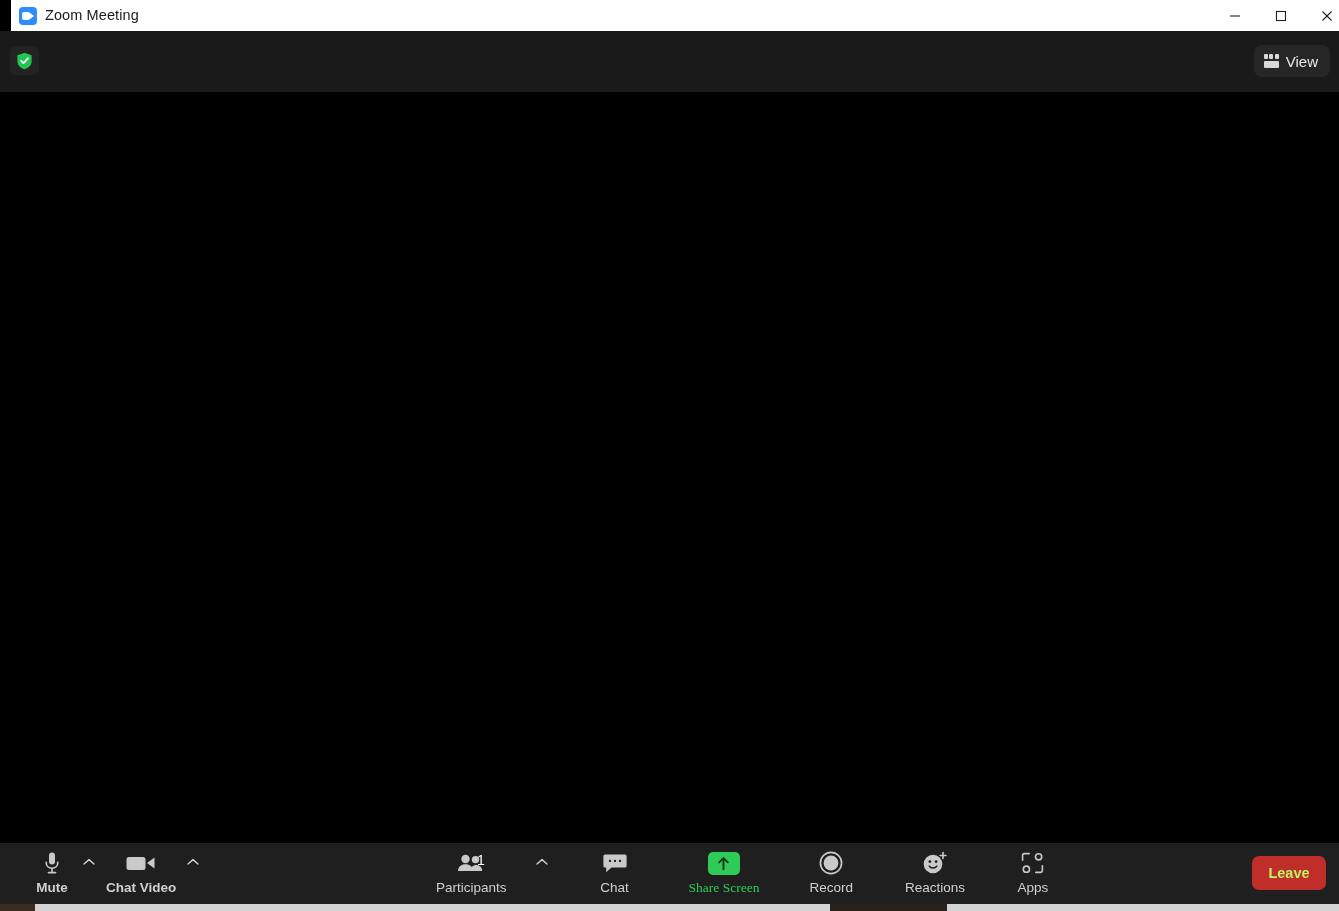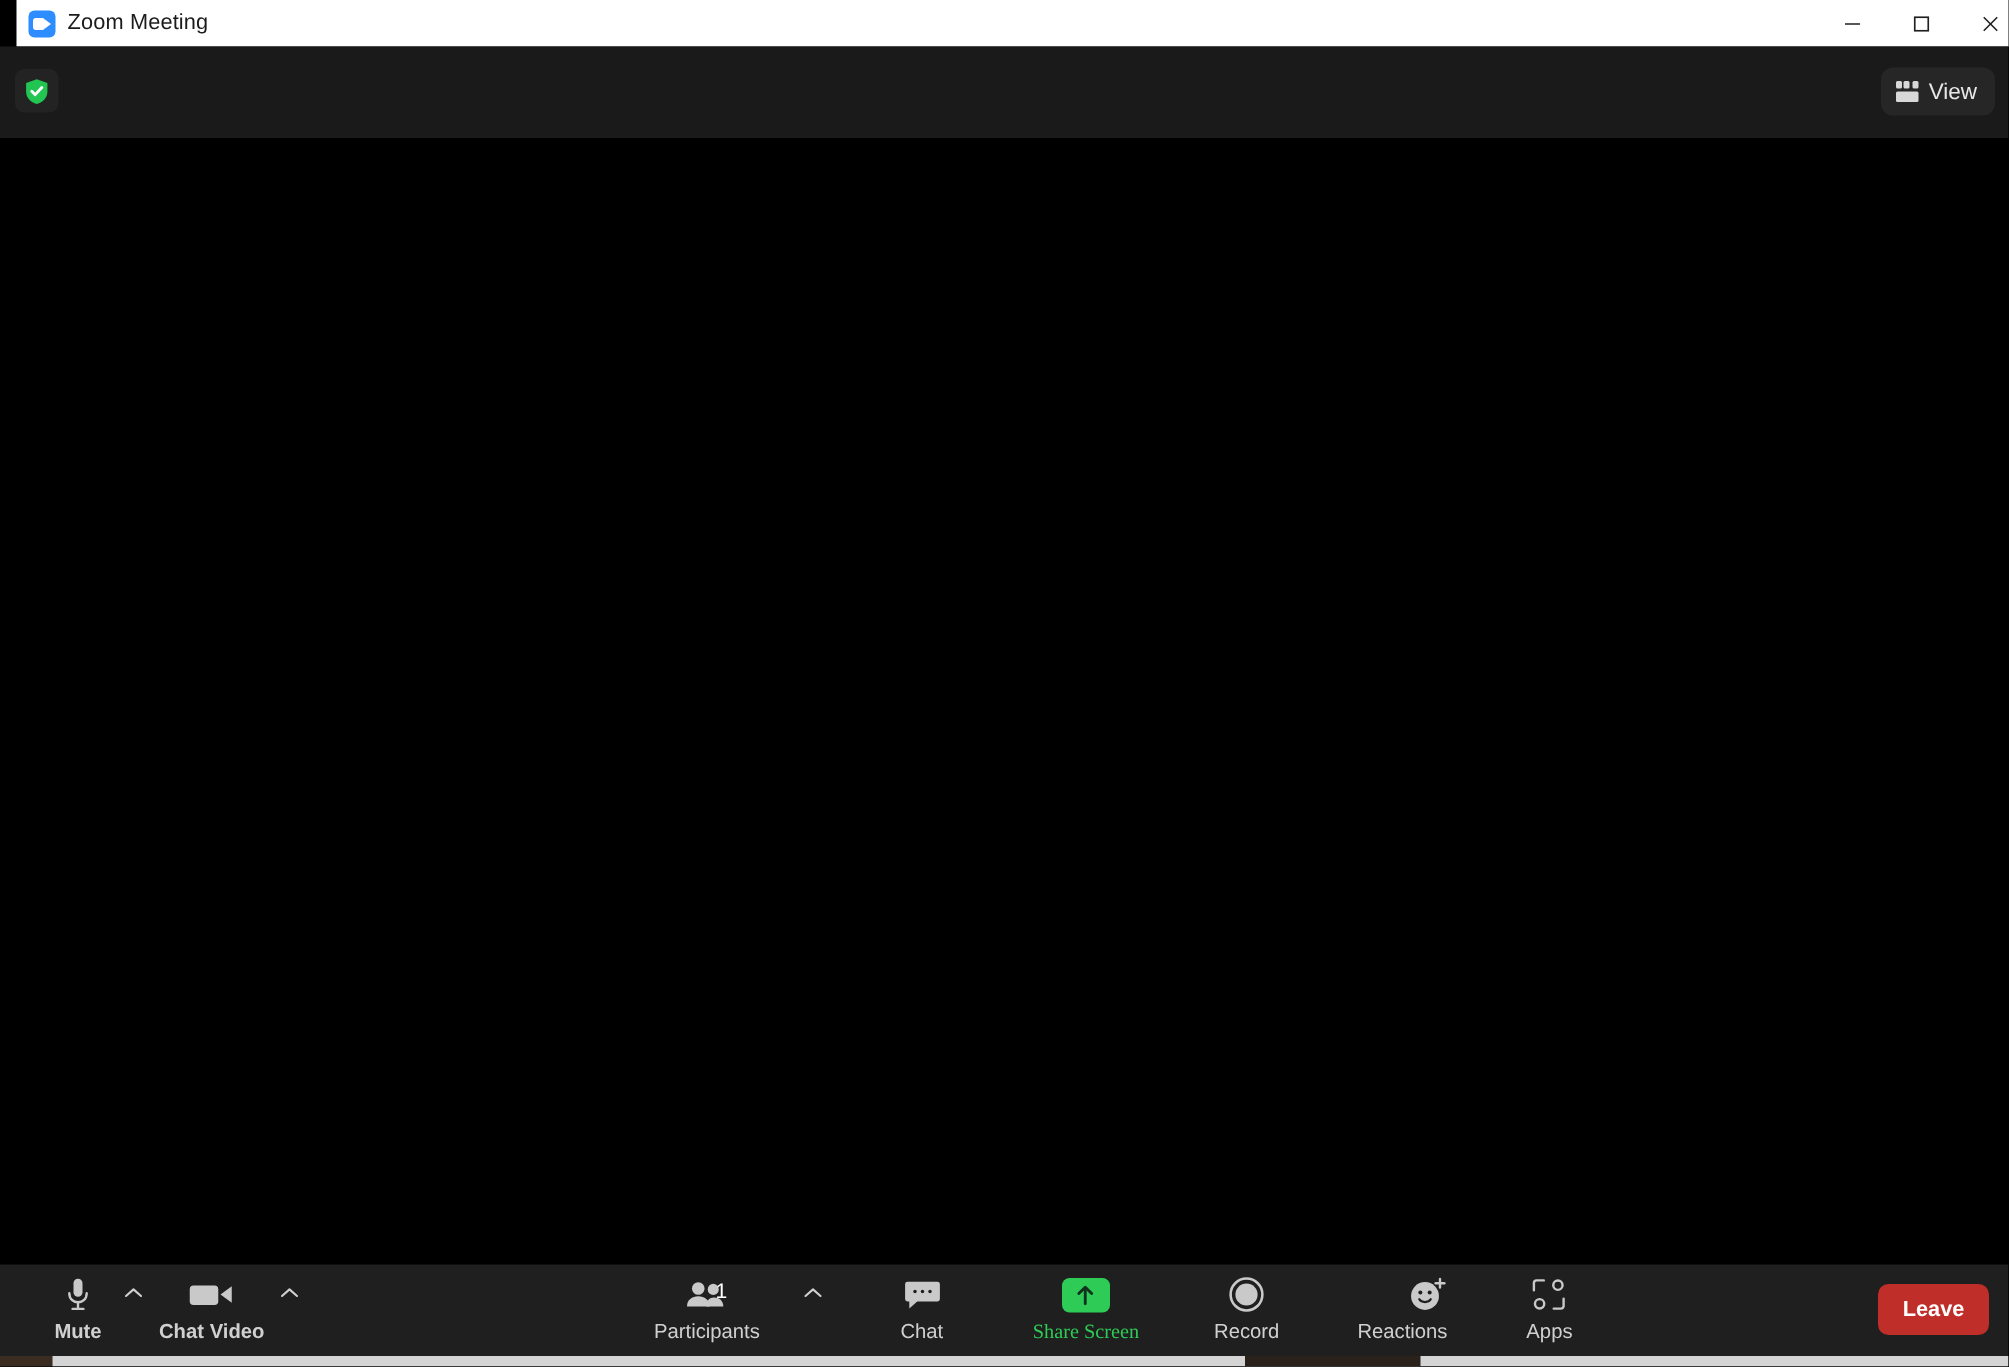--- a/index.html
+++ b/index.html
@@ -131,21 +131,21 @@
     width: 32px; height: 23px;
     background: #2ecc57; border-radius: 5px;
     display: flex; align-items: center; justify-content: center;
   }
 
   .leave-btn {
     position: absolute; right: 13px; top: 13px;
     width: 74px; height: 34px;
     background: #bf2e28; border-radius: 7px;
     display: flex; align-items: center; justify-content: center;
-    color: #ffffff; font-size: 14.5px; font-weight: bold;
+    color: #bef264; font-size: 14.5px; font-weight: bold;
   }
 
   
   .bottom-strip {
     position: absolute; left: 0; top: 904px;
     width: 1339px; height: 7px;
     background: #1c1c1c;
   }
   .strip-track {
     position: absolute; left: 35px; top: 0;
@@ -301,21 +301,21 @@
       <div class="tool-item" style="margin-left:34px;">
         <span class="tool-icon">
           <svg width="24" height="24" viewBox="0 0 24 24">
             <circle cx="12" cy="12" r="10.6" fill="none" stroke="#c9c9c9" stroke-width="1.7"></circle>
             <circle cx="12" cy="12" r="7.4" fill="#c9c9c9"></circle>
           </svg>
         </span>
         <span class="tool-label">Record</span>
       </div>
 
-      <div class="tool-item" style="margin-left:36px;align-items:flex-end;">
+      <div class="tool-item" style="margin-left:36px;">
         <span class="tool-icon">
           <svg width="26" height="24" viewBox="0 0 26 24">
             <circle cx="11" cy="13" r="9.3" fill="#c9c9c9"></circle>
             <circle cx="7.9" cy="10.6" r="1.35" fill="#1f1f1f"></circle>
             <circle cx="14.1" cy="10.6" r="1.35" fill="#1f1f1f"></circle>
             <path d="M7.2 15.2 C8.6 17.6 13.4 17.6 14.8 15.2" fill="none" stroke="#1f1f1f" stroke-width="1.5" stroke-linecap="round"></path>
             <line x1="21" y1="1.6" x2="21" y2="7.4" stroke="#c9c9c9" stroke-width="1.6" stroke-linecap="round"></line>
             <line x1="18.1" y1="4.5" x2="23.9" y2="4.5" stroke="#c9c9c9" stroke-width="1.6" stroke-linecap="round"></line>
           </svg>
         </span>

